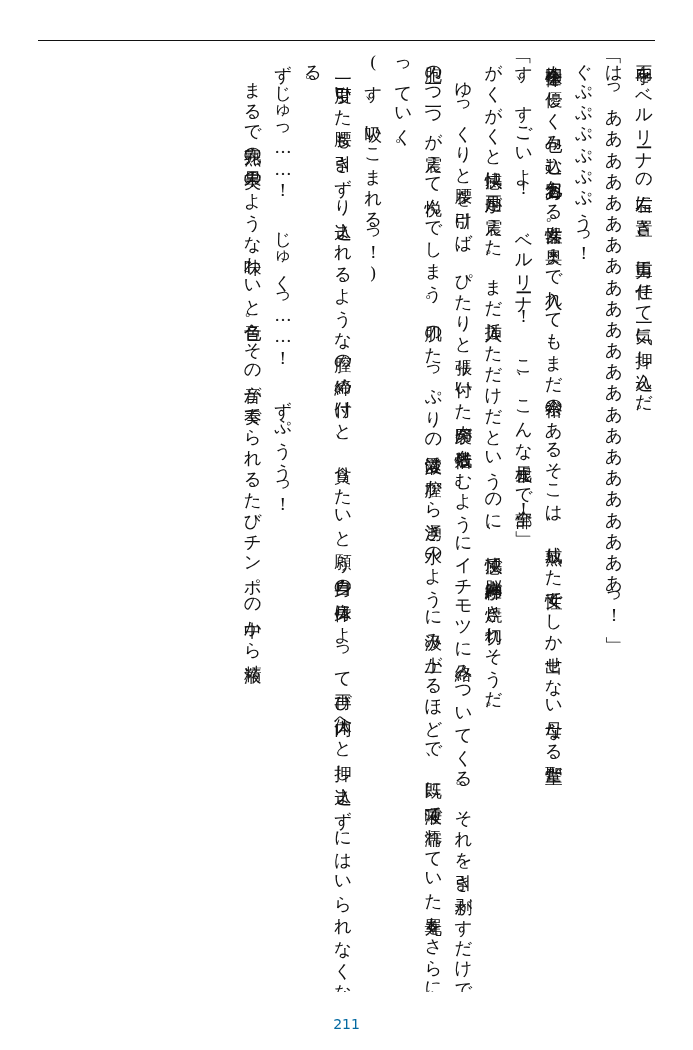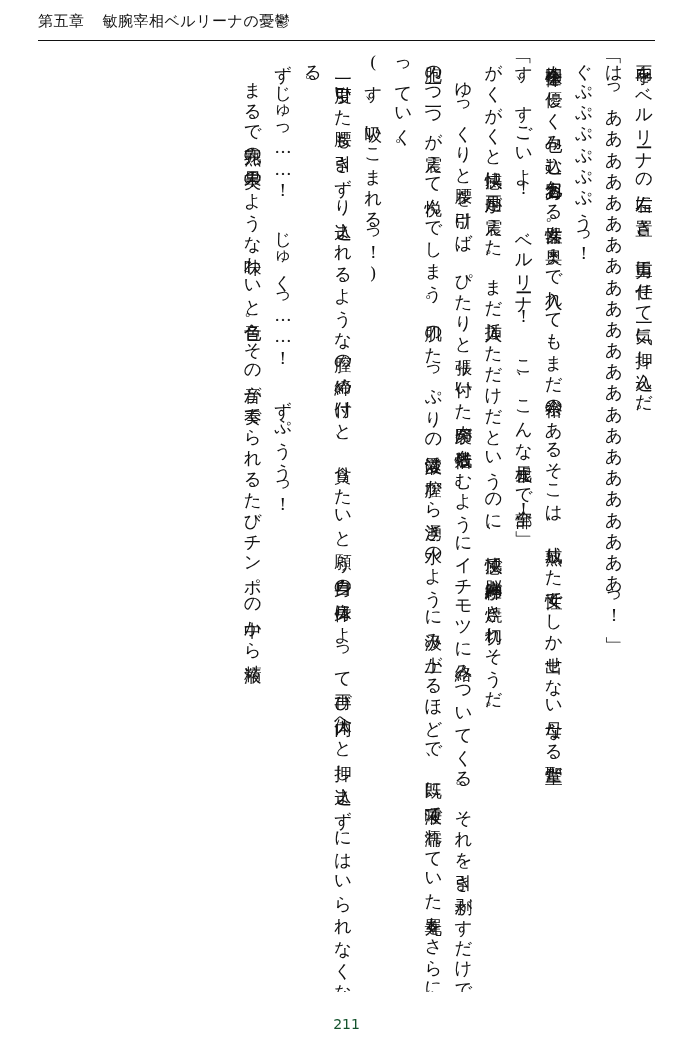--- a/index.html
+++ b/index.html
@@ -72,32 +72,28 @@
     text-indent: 1em;
   }
   .page-number {
     position: absolute;
     bottom: 18px;
     left: 0;
     width: 100%;
     text-align: center;
     font-size: 14px;
     font-family: "DejaVu Sans", "Liberation Sans", sans-serif;
-    color: #14532d;
+    color: #0369a1;
   }
 </style>
 </head>
 <body>
 
 <div class="page">
 
-  <div class="chapter-header">
-    <span class="chapter-num">第五章</span>
-    <span class="chapter-title">敏腕宰相ベルリーナの憂鬱</span>
-  </div>
   <div class="header-rule"></div>
 
   <div class="body-text">
     <p>両手をベルリーナの左右に置き、重力に任せて一気に押し込んだ。</p>
     <p>「はっあああああああああああああああああああああああっ!」</p>
     <p>ぐぷぷぷぷぷぷうっ!</p>
     <p>肉棒全体を優しく包み込む包容力ある女性器。奥まで入れてもまだ余裕のあるそこは、成熟した女性でしか出せない母なる聖堂だ。</p>
     <p>「す、すごいよ! ベルリーナ! こ、こんな根元まで全部!」</p>
     <p>がくがくと快感に両足が震えた。まだ挿入しただけだというのに、快感で脳内神経が焼き切れそうだ。</p>
     <p class="indent">ゆっくりと腰を引けば、ぴたりと張り付いた肉襞が名残惜しむようにイチモツに絡みついてくる。それを引き剥がすだけで細胞の一つ一つが震えて悦んでしまう。肌のたっぷりの愛液は膣から湧き水のように汲み上がるほどで、既に唾液で濡れていた睾丸をさらに覆っていく。</p>

